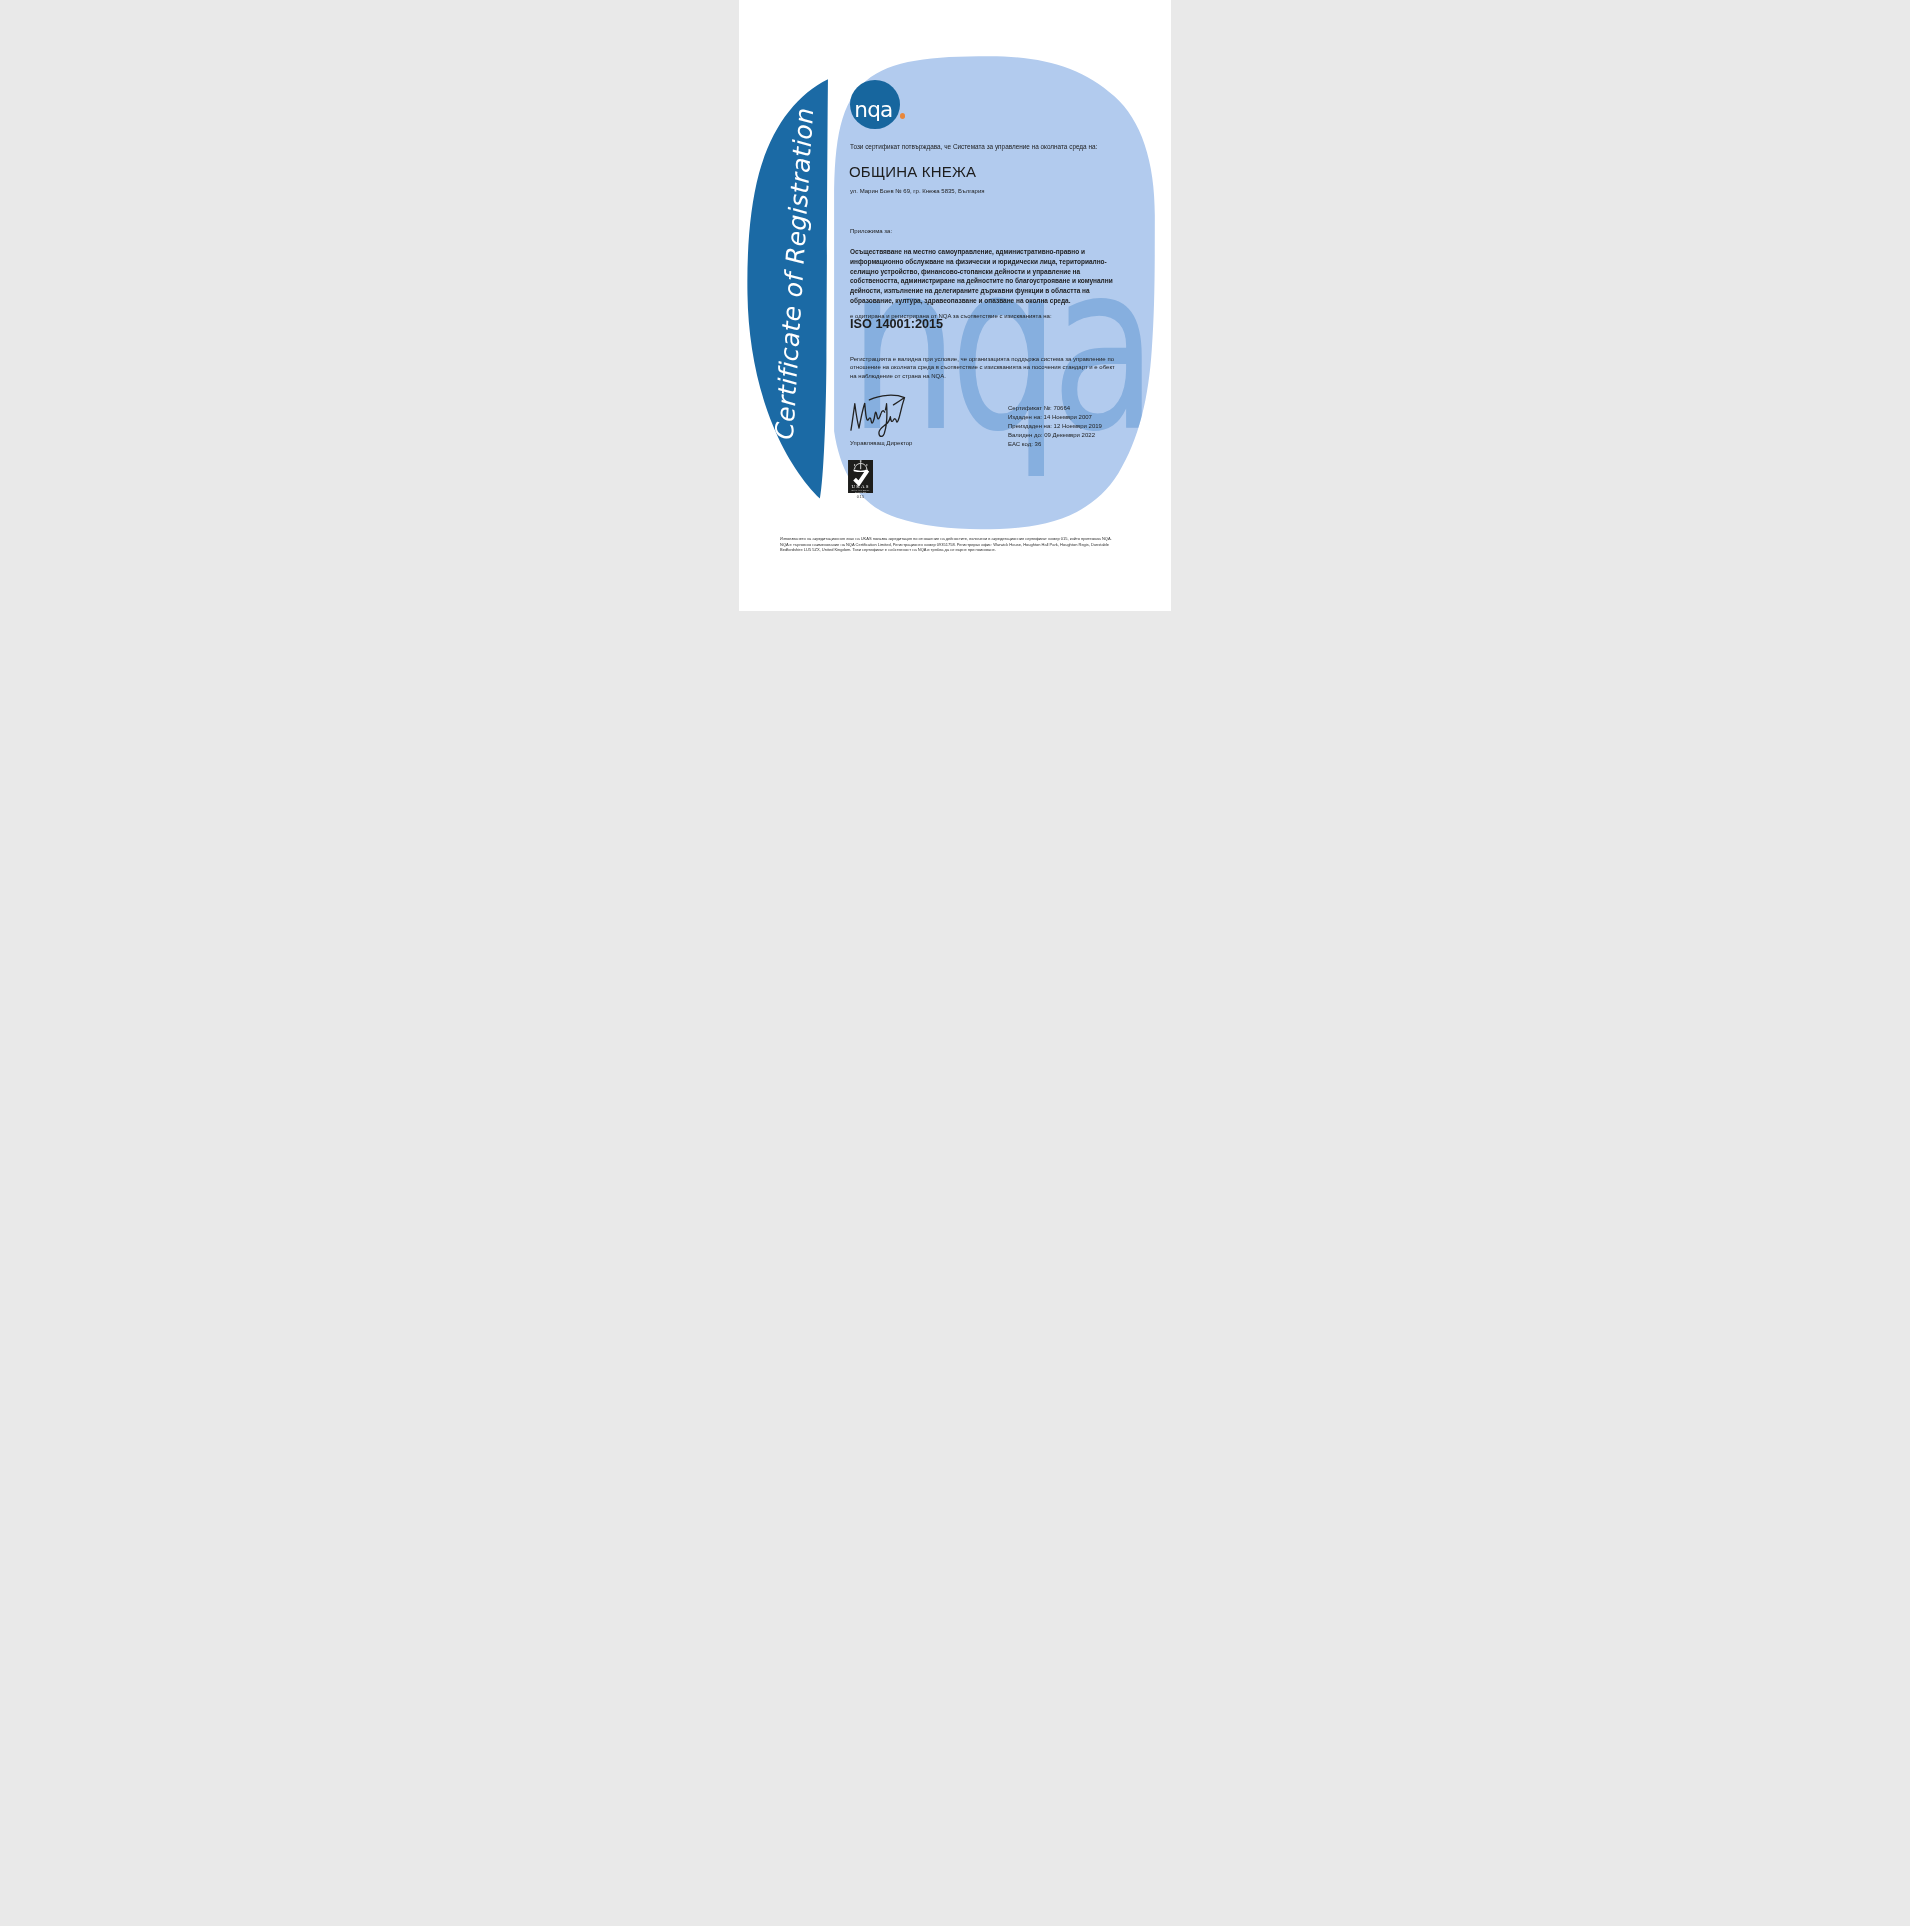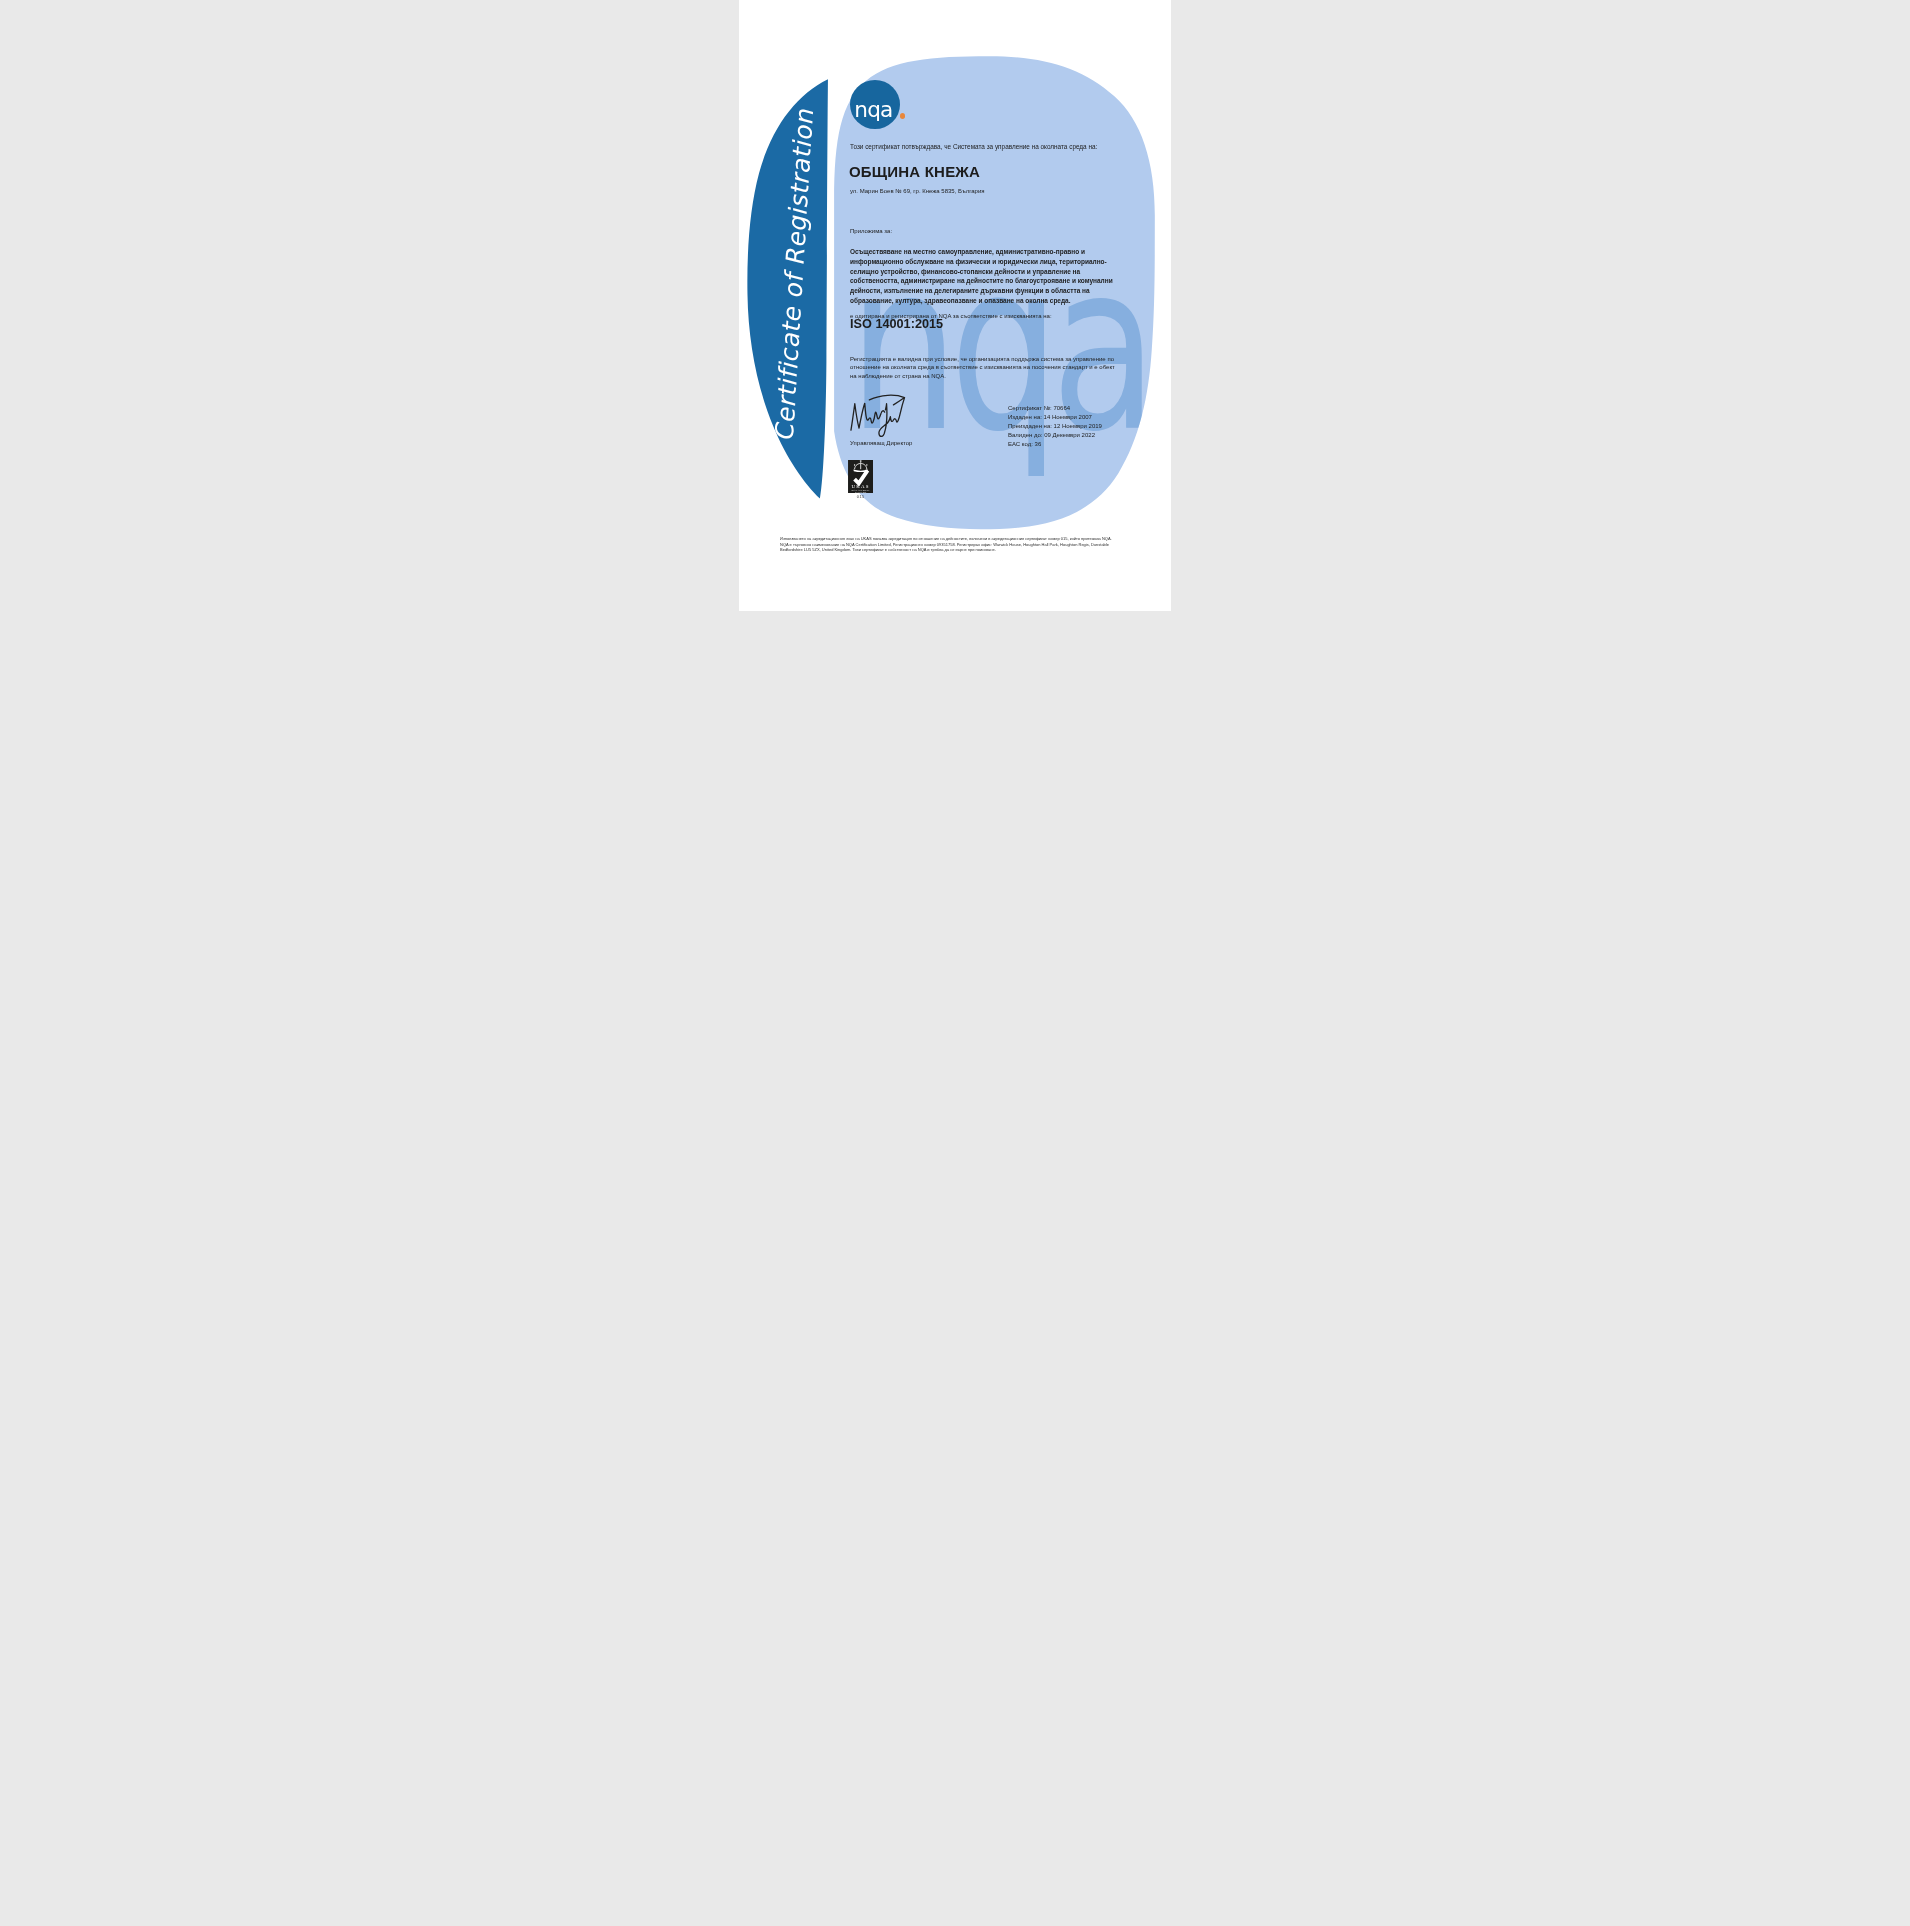--- a/index.html
+++ b/index.html
@@ -30,21 +30,21 @@
     position:absolute; left:0; right:3.1px; top:19px; text-align:center;
     font-family:"DejaVu Sans", sans-serif; font-size:21.6px; line-height:21.6px;
     color:#ffffff; letter-spacing:-0.8px;
   }
   .nqa-logo-dot {
     position:absolute; left:50px; top:33px; width:5.4px; height:5.8px;
     background:#e8873b; border-radius:50%;
   }
   .tblock { position:absolute; white-space:pre-line; }
   .intro        { left:111px; top:143px; font-size:6.4px; }
-  .org-name     { left:110px; top:163px; font-size:15px; font-weight:bold; letter-spacing:0.2px; }
+  .org-name     { left:110px; top:163px; font-size:15px; font-weight:normal; letter-spacing:0.2px; }
   .org-address  { left:111px; top:188px; font-size:6px; }
   .applicable   { left:111px; top:228px; font-size:6px; }
   .scope        { left:111px; top:247px; font-size:6.5px; font-weight:bold; line-height:9.8px; width:293px; }
   .audited      { left:111px; top:313px; font-size:6px; }
   .standard     { left:111px; top:317px; font-size:12.7px; font-weight:bold; }
   .validity     { left:111px; top:355px; font-size:6px; line-height:8.3px; }
   .signature    { position:absolute; left:109px; top:393px; width:58px; height:44px; }
   .signature path { stroke:#222; stroke-width:3.4px; fill:none; stroke-linecap:round; stroke-linejoin:round; }
   .sig-title    { left:111px; top:440px; font-size:6px; }
   .details      { position:absolute; left:269px; top:404px; font-size:6px; line-height:9px; }

